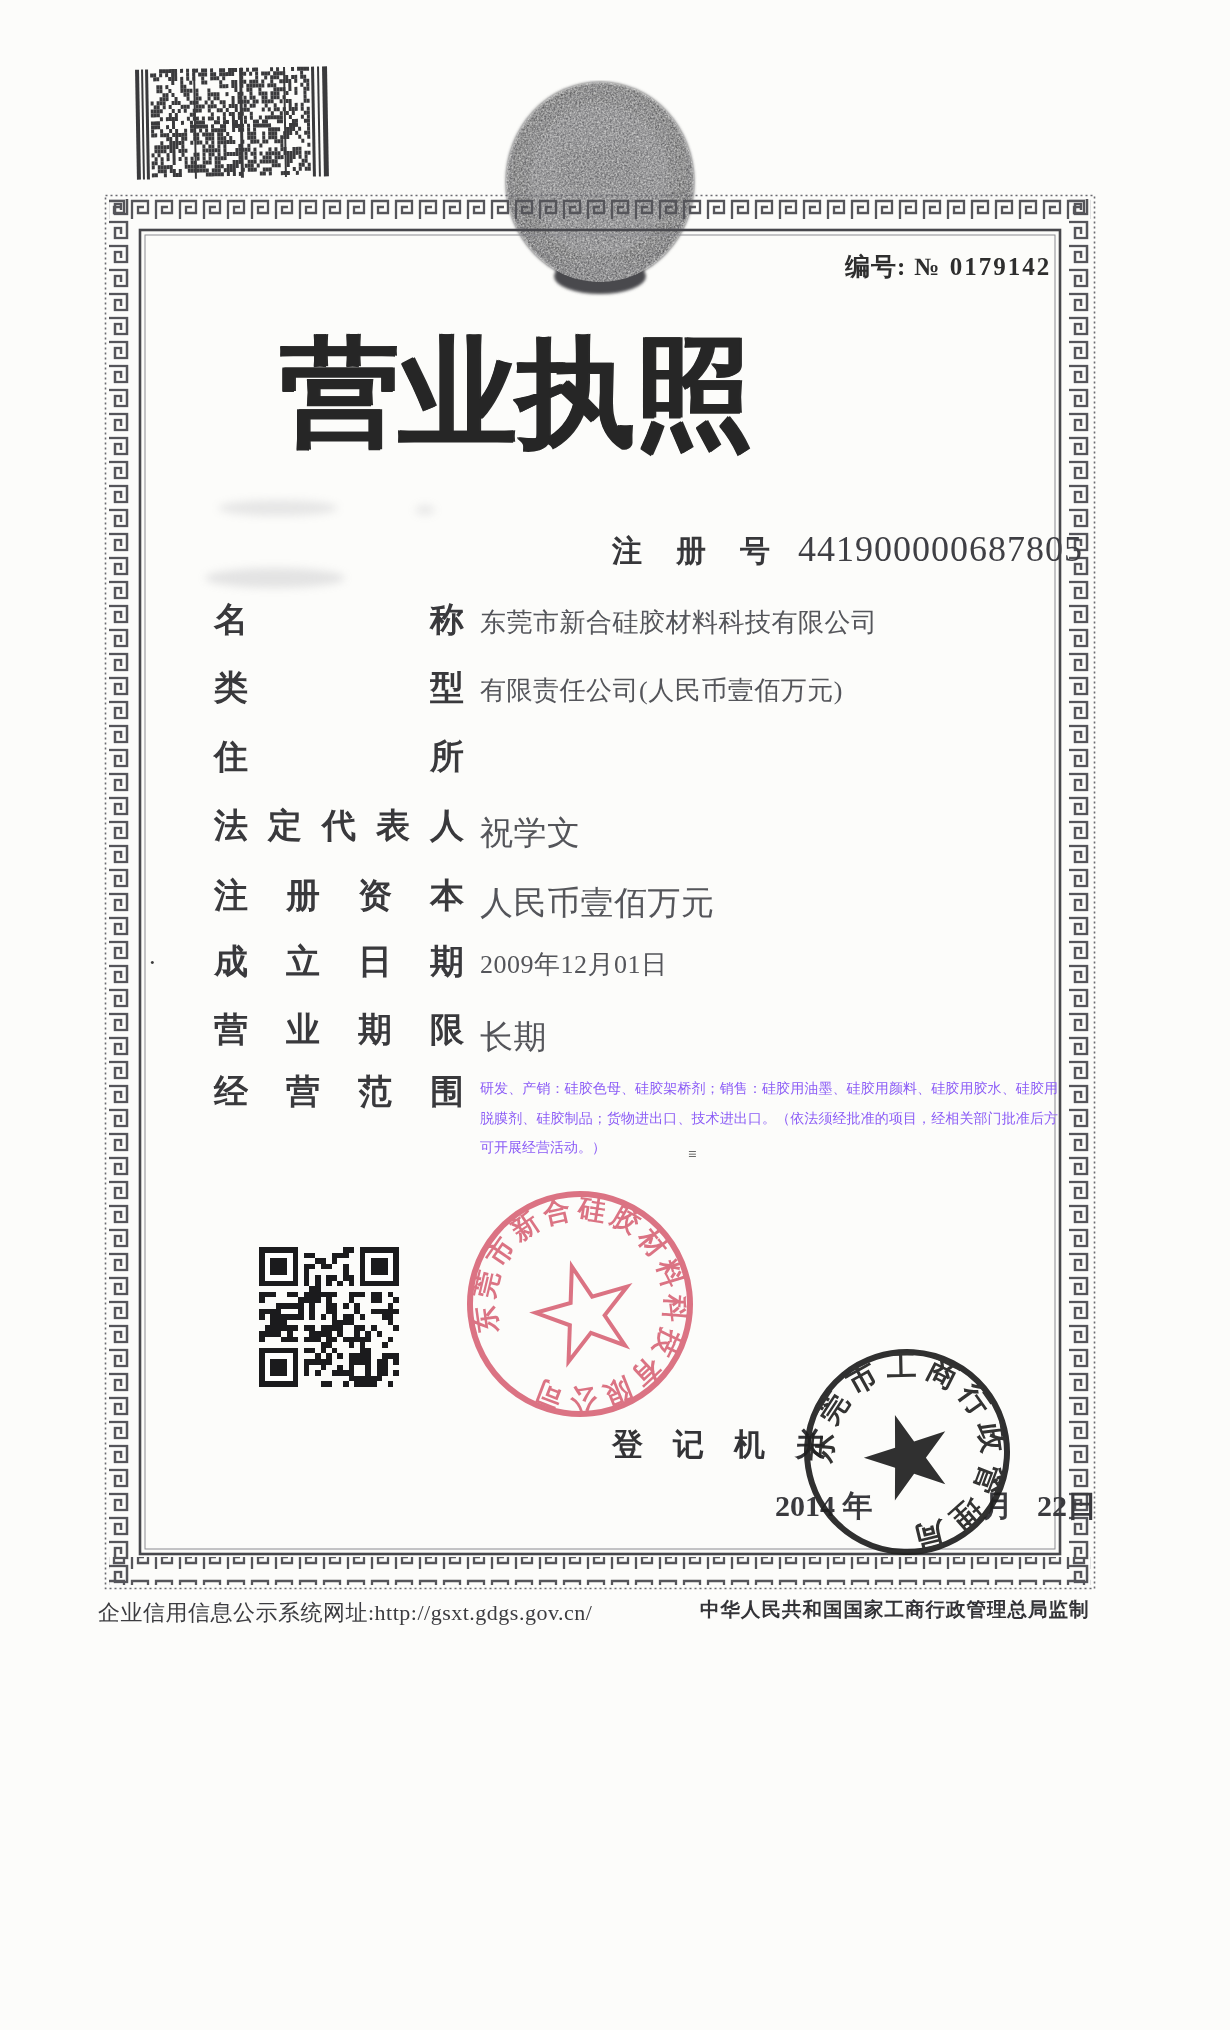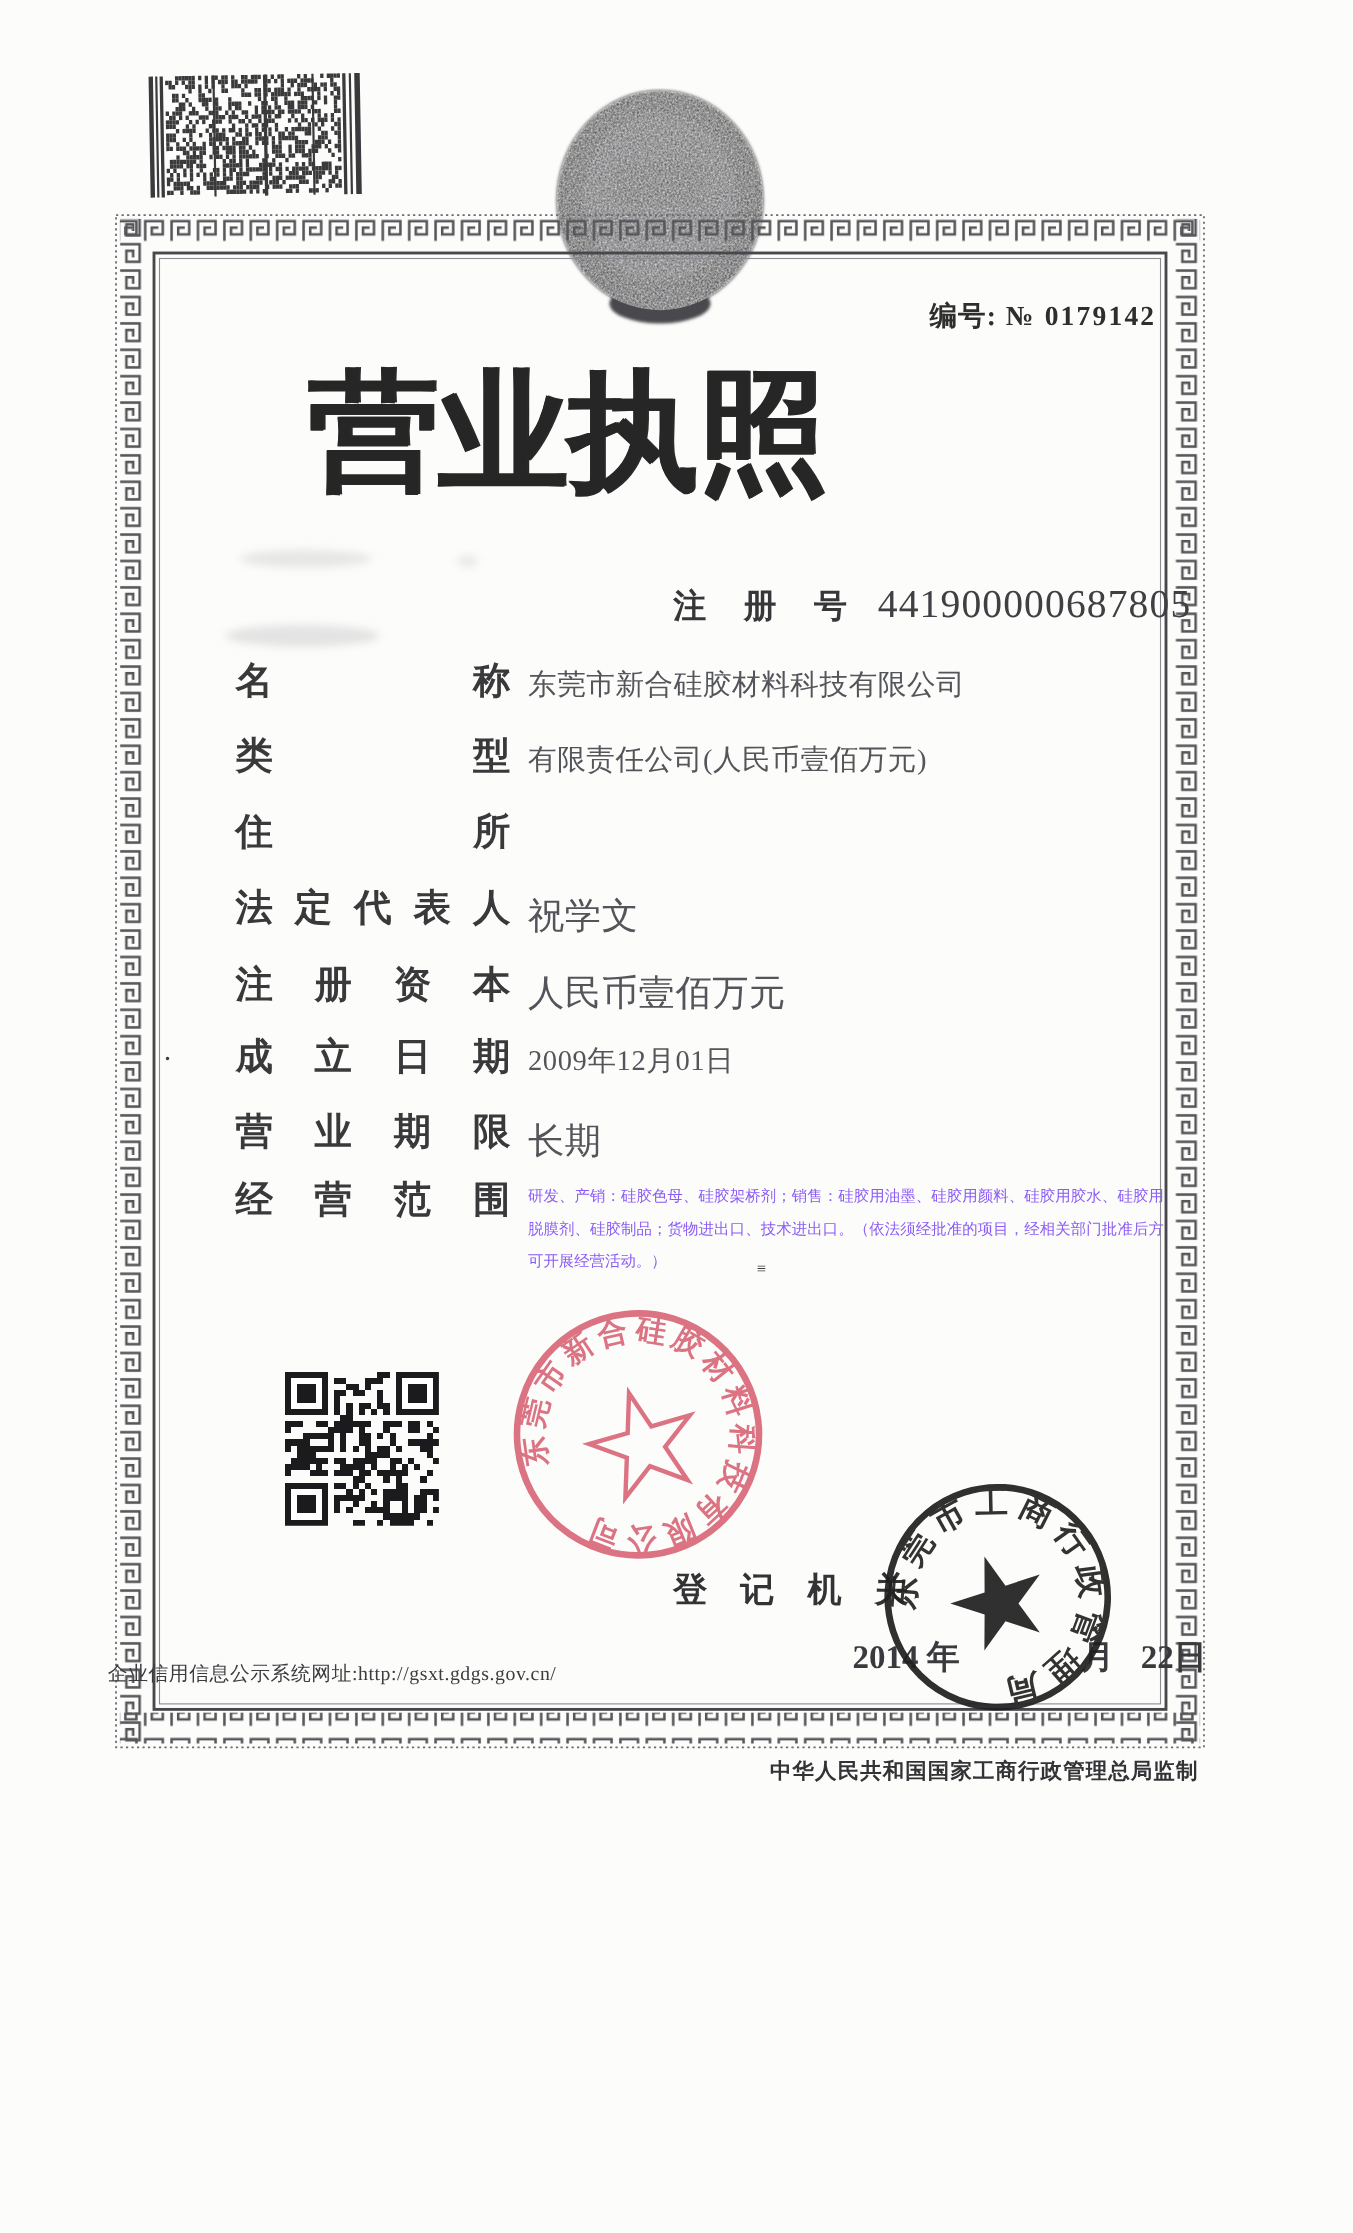--- a/index.html
+++ b/index.html
@@ -6,21 +6,21 @@
   body{
     width:1230px;height:2030px;position:relative;overflow:hidden;
     background:#fcfcfa;
     font-family:"Liberation Serif","DejaVu Serif",serif;
     color:#3d3d3d;
   }
   .abs{position:absolute;}
   
   .serial{
     left:845px;top:250px;font-size:25px;font-weight:600;color:#2e2e2e;
-    letter-spacing:1px;white-space:nowrap;margin-top:20px;
+    letter-spacing:1px;white-space:nowrap;
   }
   .serial .no{font-weight:700;letter-spacing:2px;margin-left:8px;}
   
   .cert-title{
     left:280px;top:318px;width:472px;height:152px;
     display:flex;justify-content:space-between;align-items:center;
     font-size:118px;font-weight:900;color:#262626;
     text-shadow:2px 0 0 #2a2a2a,0 1px 0 #2a2a2a;
     filter:blur(.4px);
   }
@@ -48,21 +48,21 @@
   .registrar{
     left:612px;top:1424px;width:214px;display:flex;justify-content:space-between;
     font-size:31px;font-weight:700;color:#333336;
   }
   .date-line{left:755px;top:1486px;width:320px;height:40px;font-size:30px;color:#3a3a3e;font-weight:600;}
   .date-line span{position:absolute;top:0;white-space:nowrap;margin-left:20px;}
   .d-year{left:0;}
   .d-month{left:208px;}
   .d-day{left:262px;}
   
-  .footer-left{left:98px;top:1509px;font-size:18px;color:#3c3c40;letter-spacing:.5px;}
+  .footer-left{left:98px;top:1598px;font-size:22px;color:#3c3c40;letter-spacing:.5px;}
   .footer-right{left:700px;top:1596px;font-size:19.5px;font-weight:700;color:#333337;letter-spacing:1px;}
   
   .smudge{position:absolute;border-radius:50%;background:#9a9aa0;filter:blur(4px);}
   .mark{position:absolute;color:#3b3b3b;}
   svg{display:block;}
 </style>
 </head>
 <body>
 
 <svg class="abs" id="barcode-svg" style="left:134px;top:64px;transform:rotate(-1deg);opacity:.9" width="198" height="120" viewBox="0 0 198 120">

